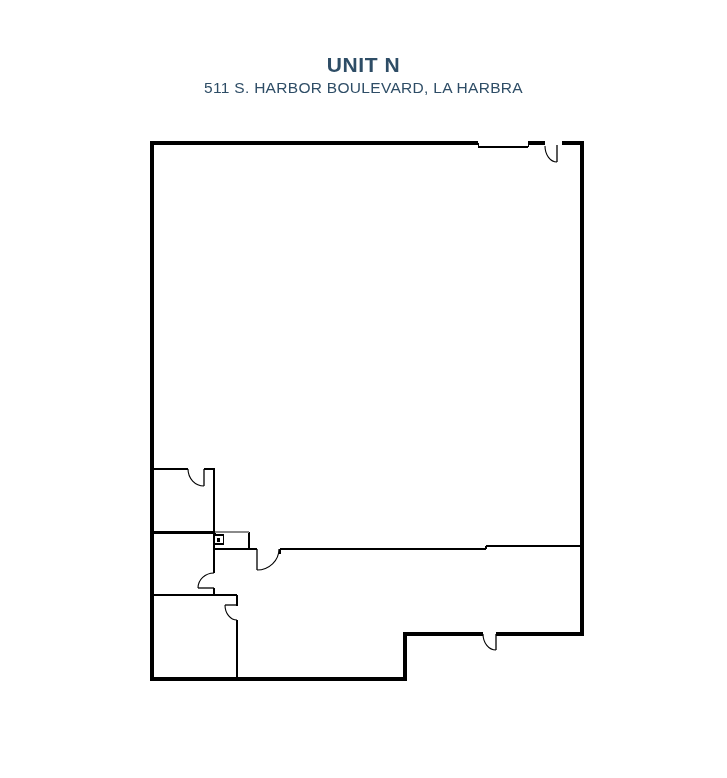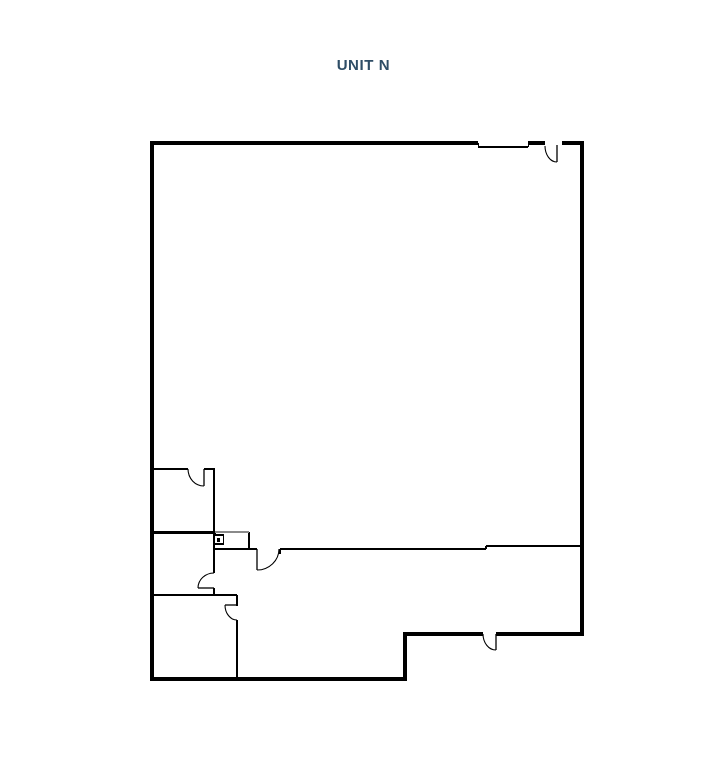--- a/index.html
+++ b/index.html
@@ -17,21 +17,21 @@
   }
   .header {
     position: absolute;
     top: 53px;
     left: 0;
     width: 100%;
     text-align: center;
     user-select: none;
   }
   .title {
-    font-size: 15px;
+    font-size: 21px;
     font-weight: 700;
     letter-spacing: 0.6px;
     line-height: 24px;
   }
   .address {
     font-size: 15.5px;
     font-weight: 400;
     letter-spacing: 0.3px;
     line-height: 19px;
     margin-top: 1px;
@@ -41,20 +41,21 @@
     top: 0;
     left: 0;
   }
 </style>
 </head>
 <body style="background: rgb(255, 255, 255);">
 
 <div class="page">
   <div class="header">
     <div class="title" style="color: rgb(46, 77, 102);">UNIT N</div>
+    <div class="address" style="color: rgb(46, 77, 102);">511 S. HARBOR BOULEVARD, LA HARBRA</div>
   </div>
   <svg class="plan" xmlns="http://www.w3.org/2000/svg" width="727" height="778" viewBox="0 0 727 778">
       <g shape-rendering="crispEdges">
         <line x1="152" y1="141" x2="152" y2="681" stroke="#000000" stroke-width="4"></line>
         <line x1="150" y1="143" x2="478" y2="143" stroke="#000000" stroke-width="4"></line>
         <line x1="528" y1="143" x2="545" y2="143" stroke="#000000" stroke-width="4"></line>
         <line x1="562" y1="143" x2="584" y2="143" stroke="#000000" stroke-width="4"></line>
         <line x1="582" y1="141" x2="582" y2="636" stroke="#000000" stroke-width="4"></line>
         <line x1="584" y1="634" x2="496" y2="634" stroke="#000000" stroke-width="4"></line>
         <line x1="483" y1="634" x2="403" y2="634" stroke="#000000" stroke-width="4"></line>

